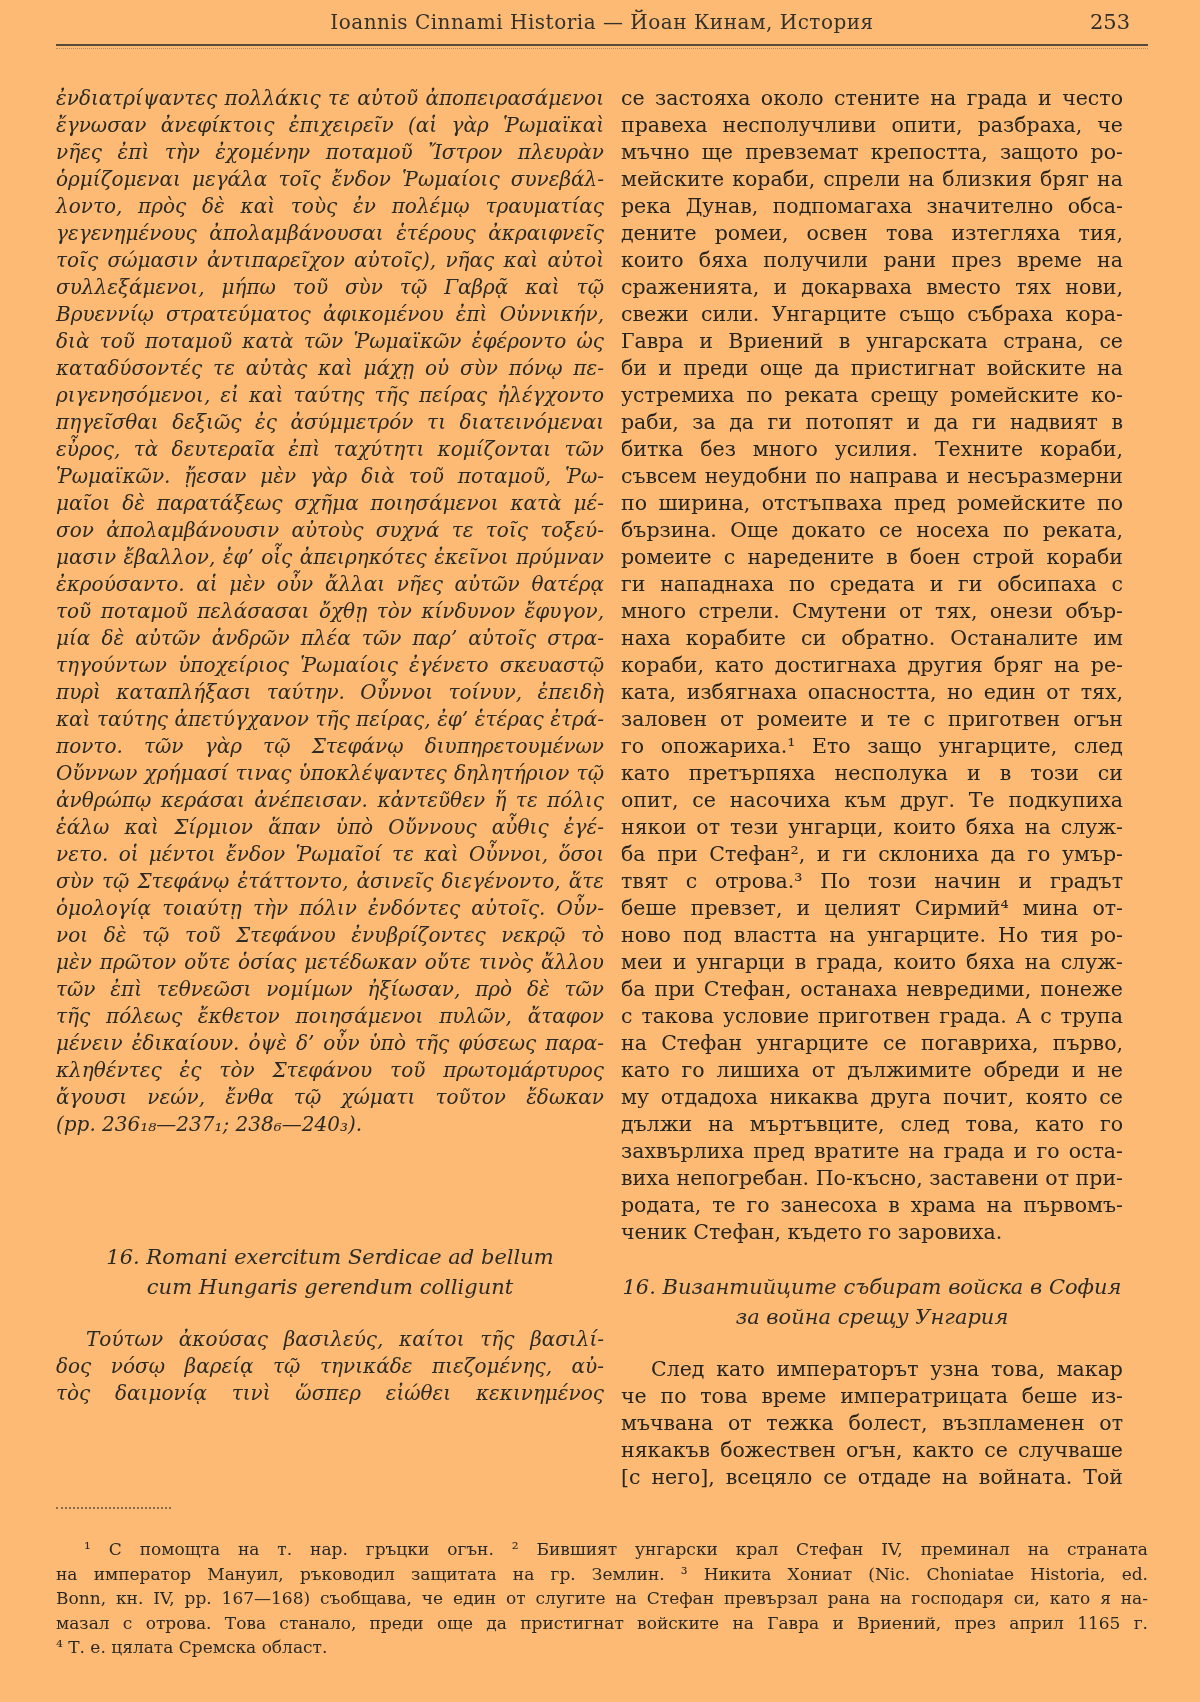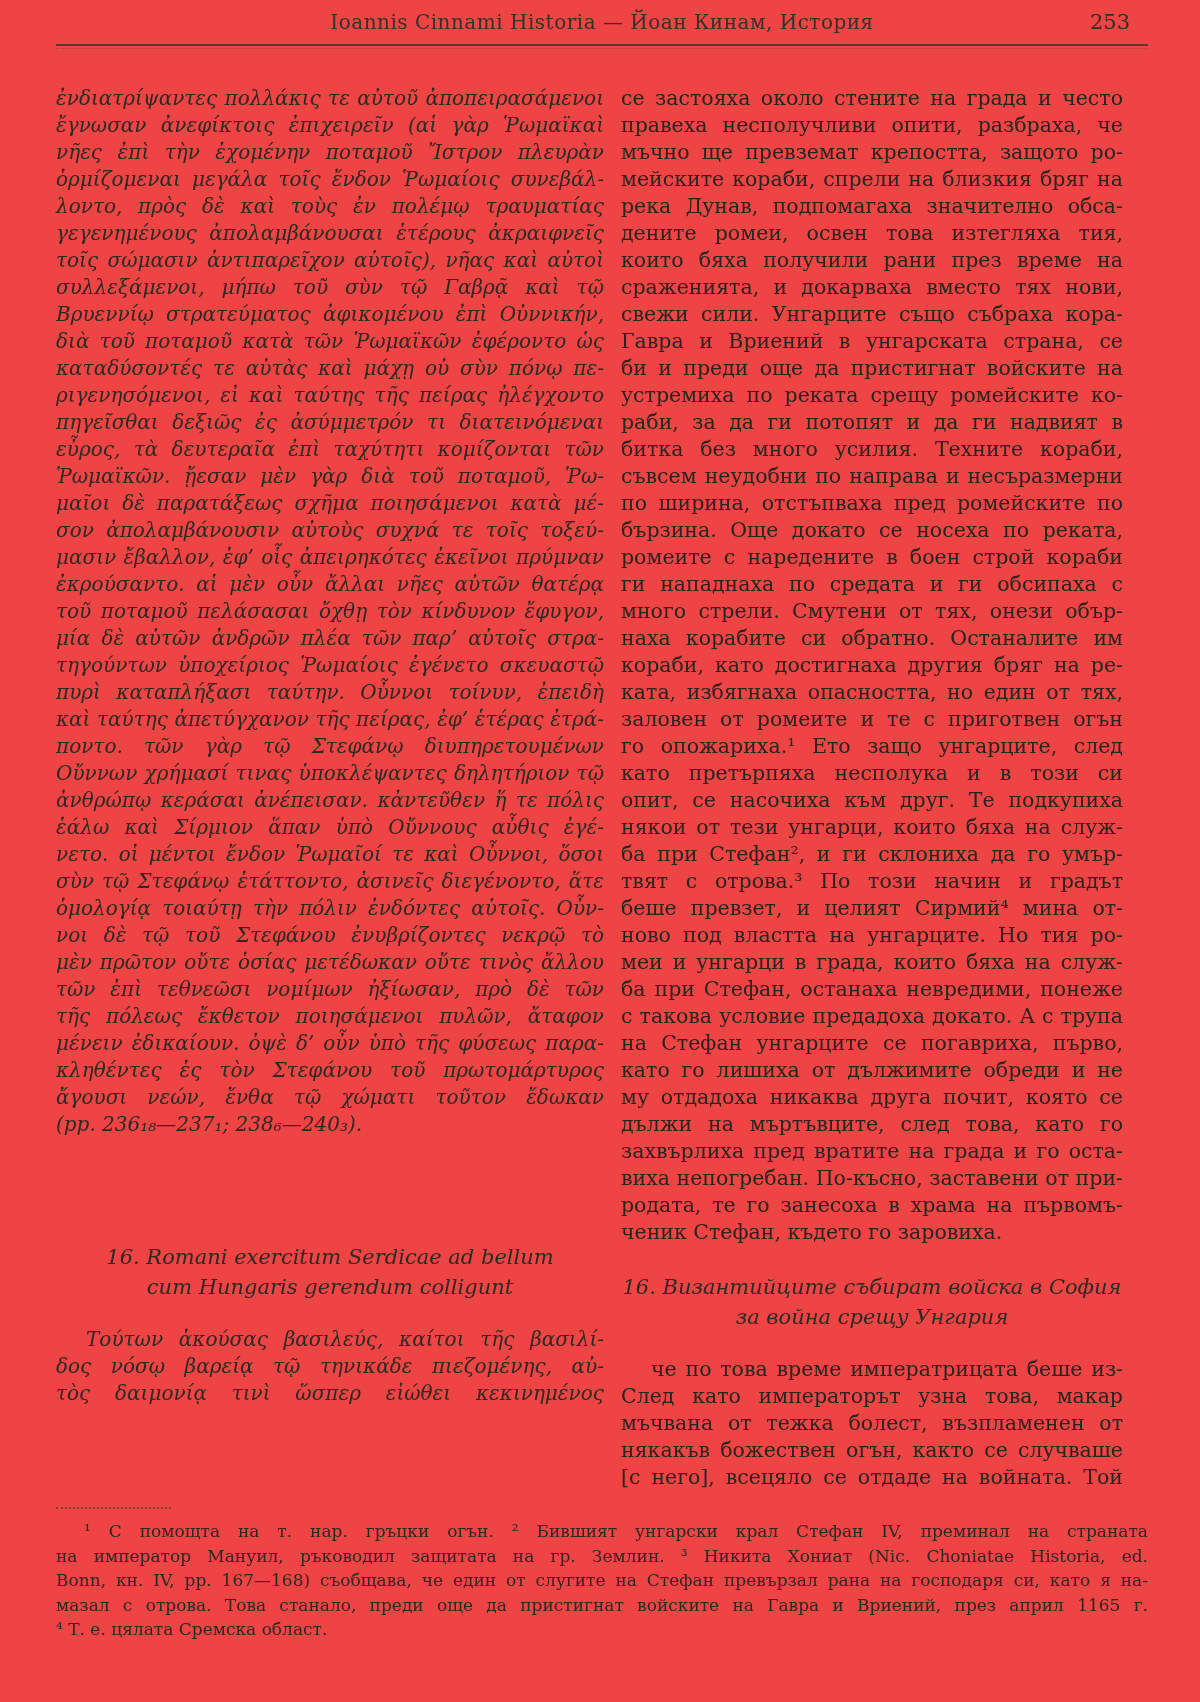--- a/index.html
+++ b/index.html
@@ -1,20 +1,20 @@
 <!DOCTYPE html>
 <html><head>
 <meta charset="utf-8">
 <style>
   html,body { margin:0; padding:0; background:#e8e6e0; }
   .page {
     position:relative;
     width:1200px; height:1702px;
     margin:0 auto;
-    background:#ef4444;
+    background:#fdba74;
     color:#292824;
     font-family:"DejaVu Serif", serif;
     overflow:hidden;
     box-sizing:border-box;
     padding:10px 52px 0 56px;
   }
   
   .runhead { position:relative; height:26px; }
   .runhead .title {
     position:absolute; left:0; right:0; text-align:center;
@@ -50,21 +50,21 @@
   }
   .col-left .heading  { margin-top:104px; }
   .col-right .heading { margin-top:26px; }
   .after-heading { margin-top:24px; }
   
   .footsep {
     width:115px; margin-top:16px;
     border-top:2px dotted rgba(58,56,50,0.6);
   }
   .footnotes {
-    margin-top:10px;
+    margin-top:28px;
     font-size:17px; line-height:24.5px; color:#2a2925;
   }
   .footnotes .tline:first-child { text-indent:28px; }
 </style>
 </head>
 <body>
 
 <div class="page">
 
   <div class="runhead">
@@ -157,37 +157,37 @@
           <div class="tline">го опожариха.¹ Ето защо унгарците, след</div>
           <div class="tline">като претърпяха несполука и в този си</div>
           <div class="tline">опит, се насочиха към друг. Те подкупиха</div>
           <div class="tline">някои от тези унгарци, които бяха на служ-</div>
           <div class="tline">ба при Стефан², и ги склониха да го умър-</div>
           <div class="tline">твят с отрова.³ По този начин и градът</div>
           <div class="tline">беше превзет, и целият Сирмий⁴ мина от-</div>
           <div class="tline">ново под властта на унгарците. Но тия ро-</div>
           <div class="tline">меи и унгарци в града, които бяха на служ-</div>
           <div class="tline">ба при Стефан, останаха невредими, понеже</div>
-          <div class="tline">с такова условие предадоха докато. А с трупа</div>
+          <div class="tline">с такова условие приготвен града. А с трупа</div>
           <div class="tline">на Стефан унгарците се погавриха, първо,</div>
           <div class="tline">като го лишиха от дължимите обреди и не</div>
           <div class="tline">му отдадоха никаква друга почит, която се</div>
           <div class="tline">дължи на мъртъвците, след това, като го</div>
           <div class="tline">захвърлиха пред вратите на града и го оста-</div>
           <div class="tline">виха непогребан. По-късно, заставени от при-</div>
           <div class="tline">родата, те го занесоха в храма на първомъ-</div>
           <div class="tline">ченик Стефан, където го заровиха.</div>
         </div>
       <div class="heading">
         <div>16. Византийците събират войска в София</div>
         <div>за война срещу Унгария</div>
       </div>
       <div class="cyr after-heading indent-first">
+          <div class="tline">След като императорът узна това, макар</div>
           <div class="tline">че по това време императрицата беше из-</div>
-          <div class="tline">След като императорът узна това, макар</div>
           <div class="tline">мъчвана от тежка болест, възпламенен от</div>
           <div class="tline">някакъв божествен огън, както се случваше</div>
           <div class="tline">[с него], всецяло се отдаде на войната. Той</div>
         </div>
     </div>
 
   </div>
 
   <div class="footsep"></div>
   <div class="footnotes last-left">

